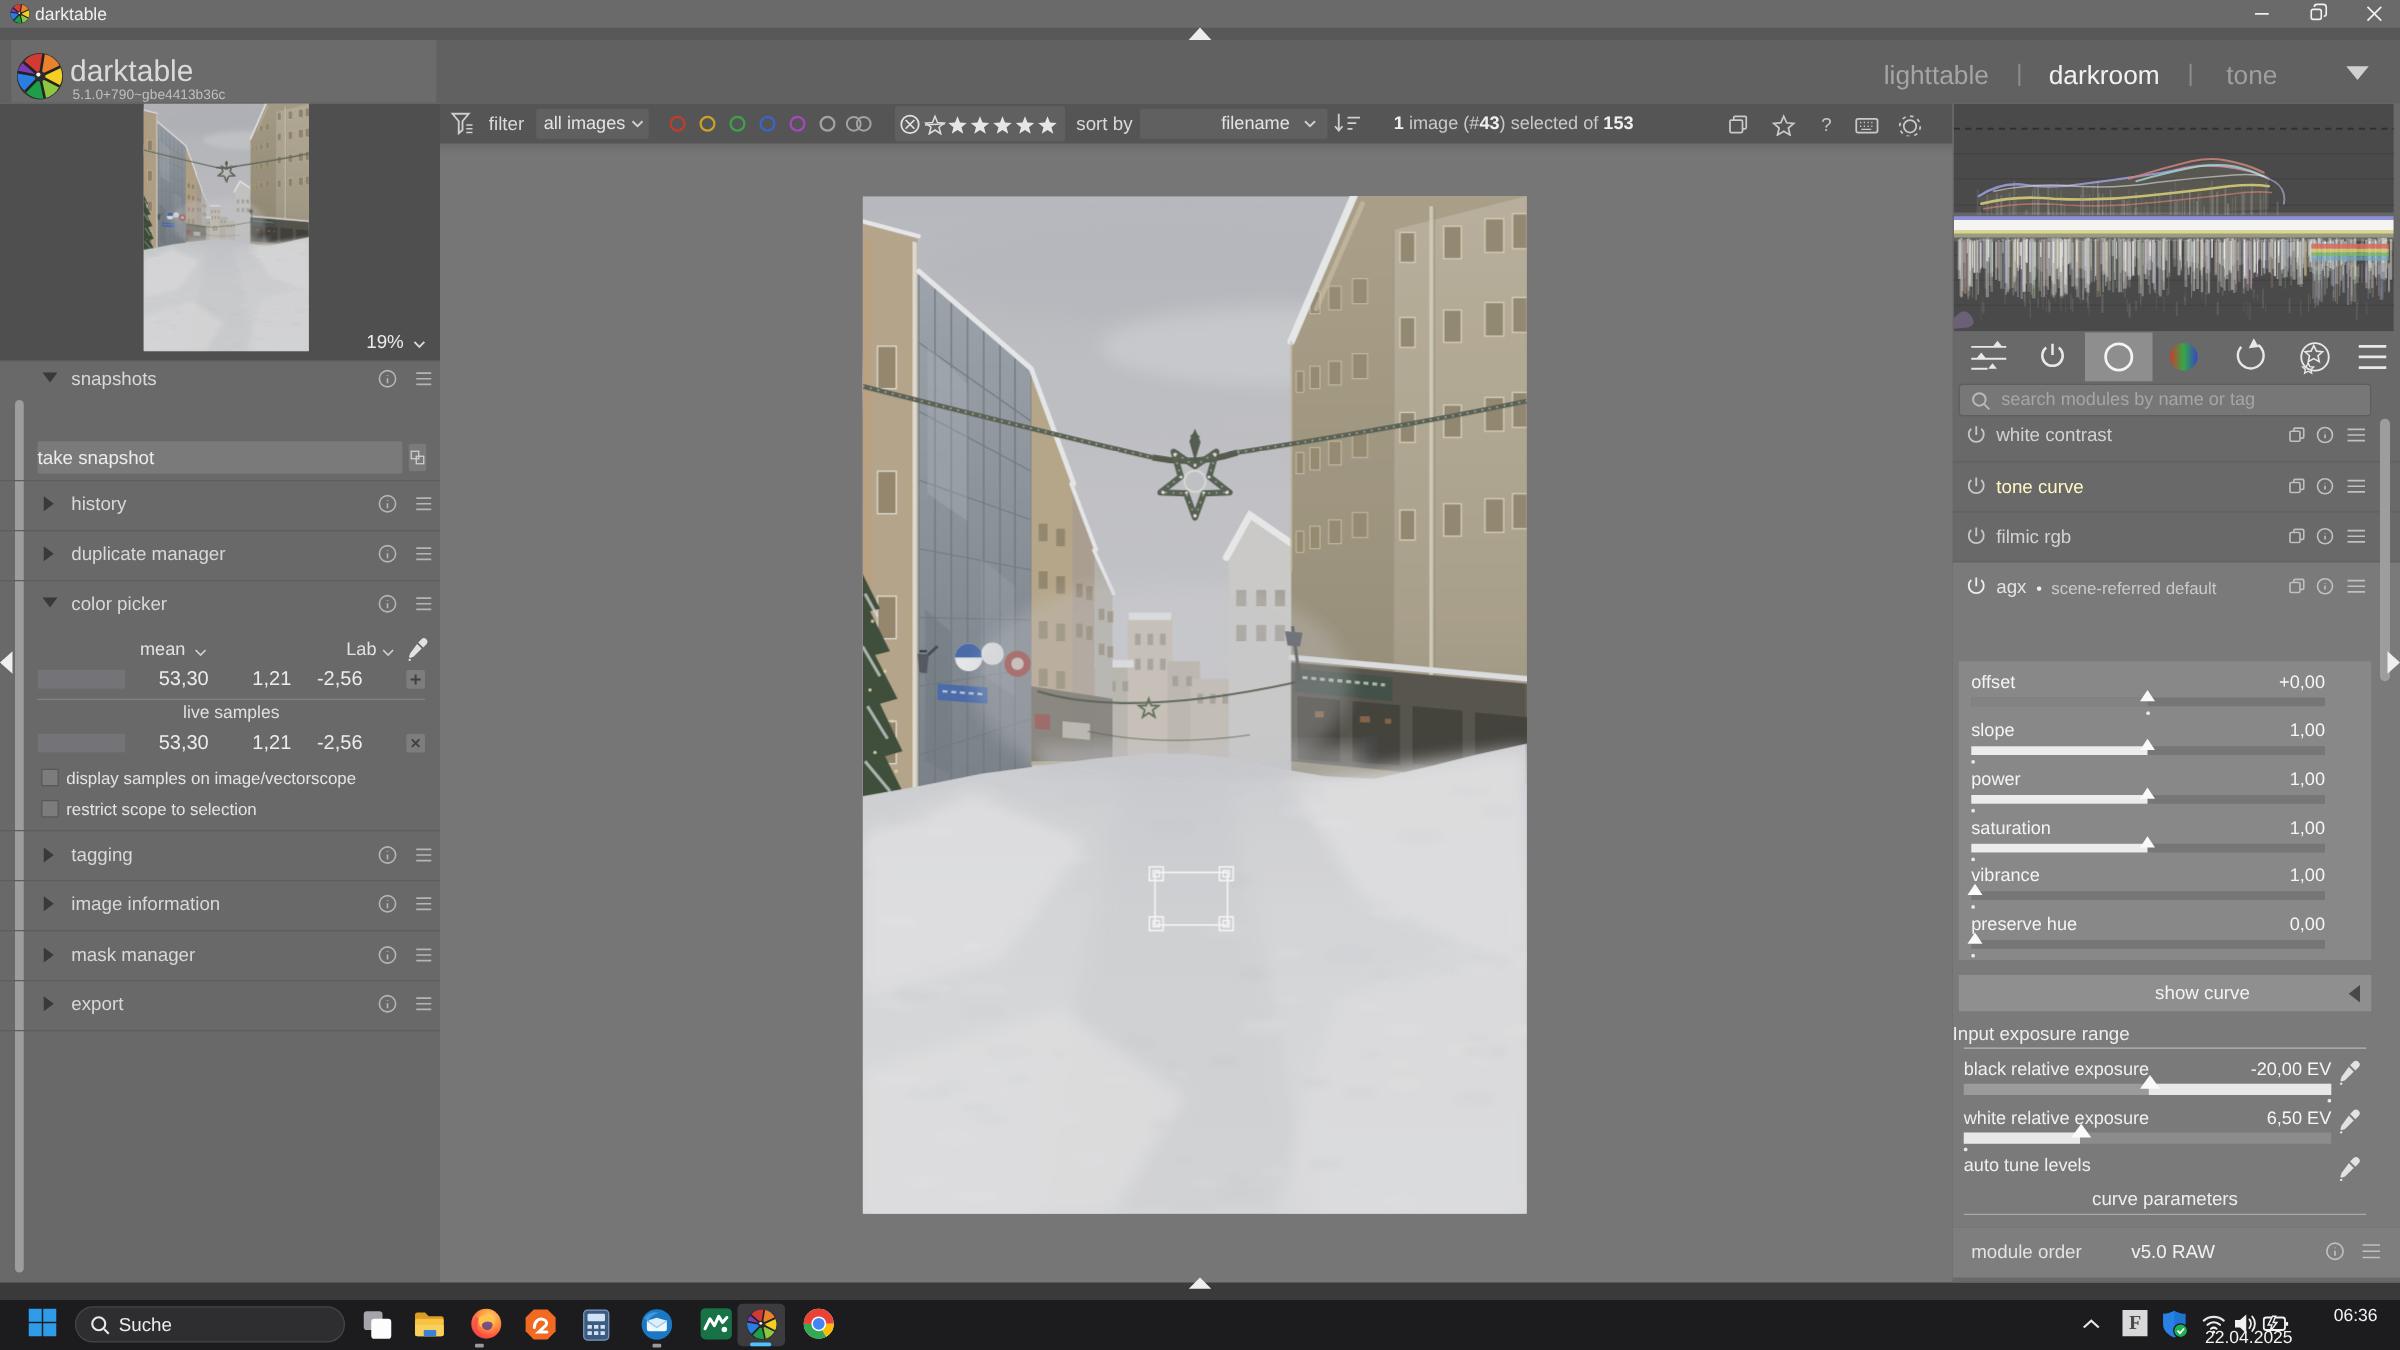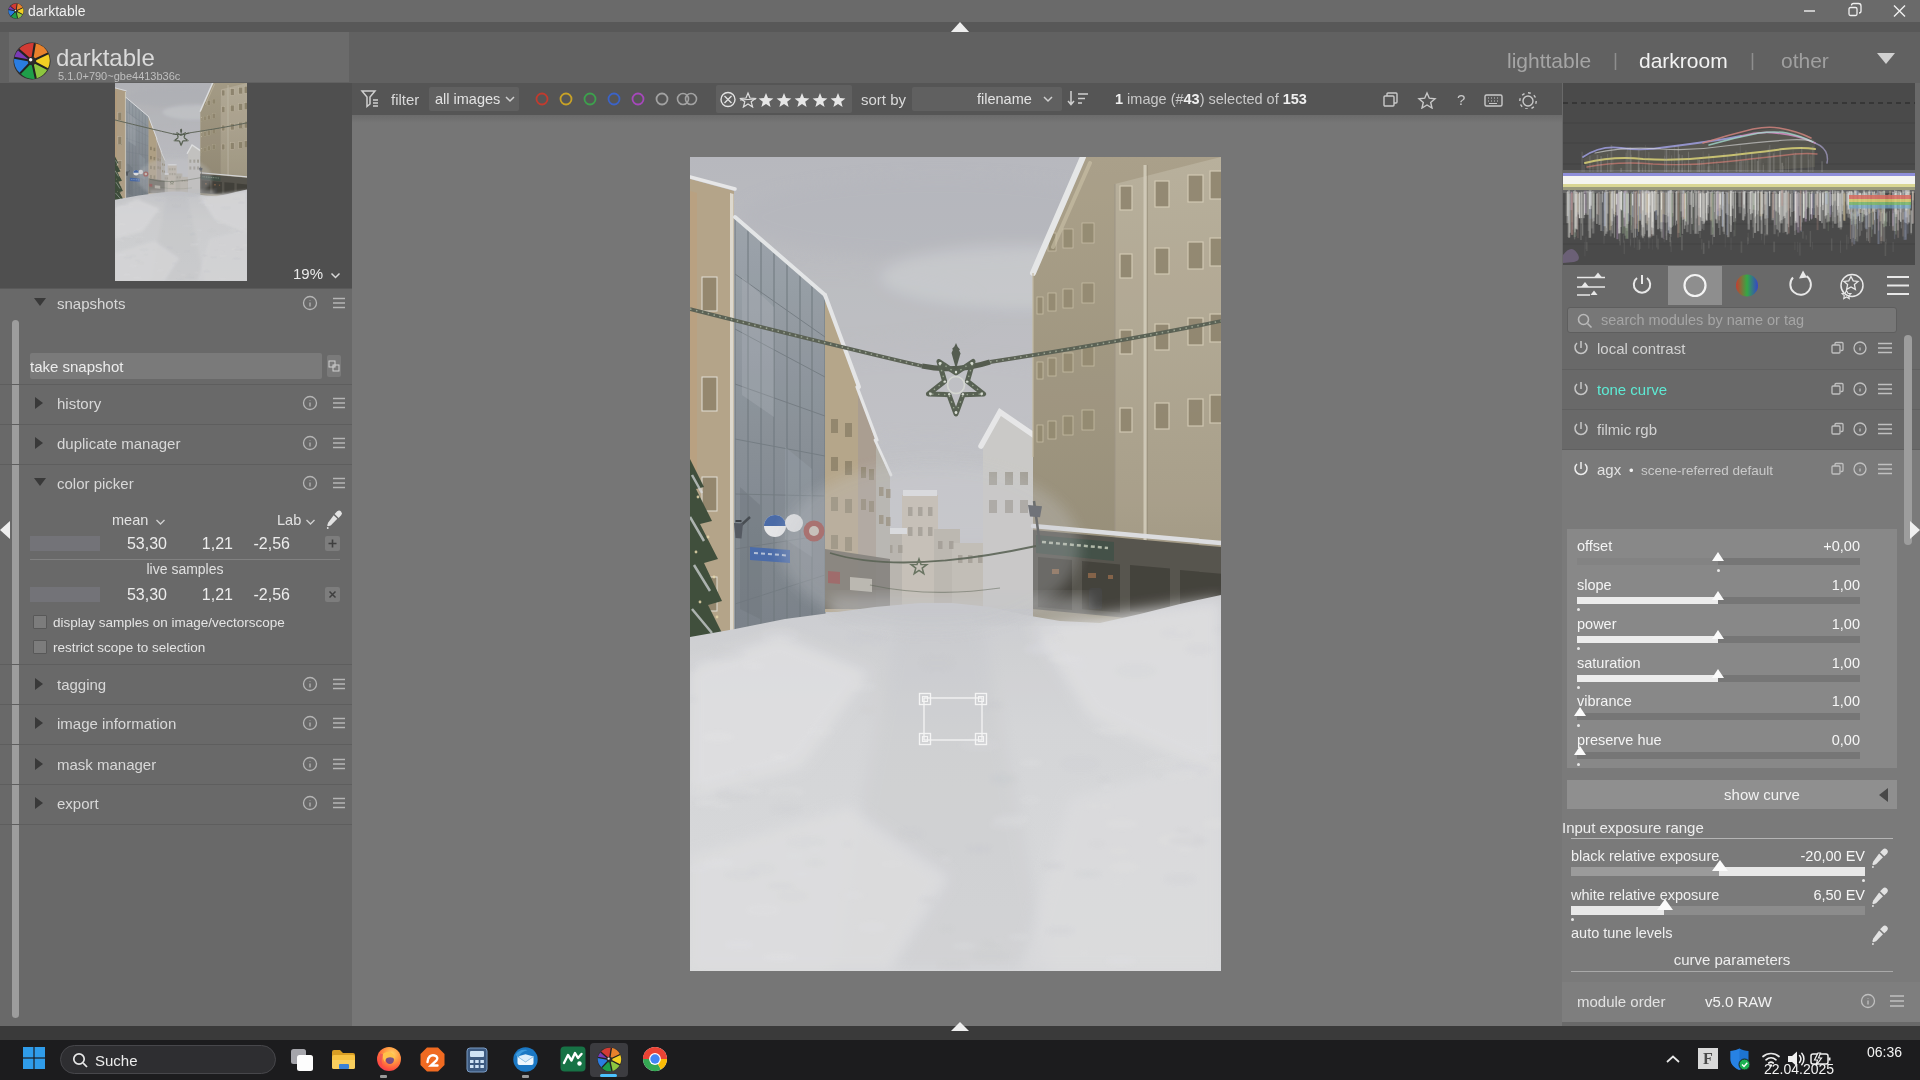--- a/index.html
+++ b/index.html
@@ -449,21 +449,21 @@
  <div class="ab" style="left:9px;top:0;width:340px;height:50px;background:#6b6b6b"></div>
  <svg class="ab" style="left:13px;top:10px" width="38" height="38" viewBox="0 0 40 40">
       <use href="#pinwheel"></use>
     </svg>
  <div class="tx" style="left:56px;top:14px;font-size:24px;color:#dadada">darktable</div>
  <div class="tx" style="left:58px;top:39px;font-size:11px;color:#bfbfbf">5.1.0+790~gbe4413b36c</div>
  <div class="tx" style="left:1507px;top:18px;font-size:21px;color:#a5a5a5">lighttable</div>
  <div class="tx" style="left:1613px;top:18px;font-size:19px;color:#8e8e8e">|</div>
  <div class="tx" style="left:1639px;top:18px;font-size:21px;color:#f2f2f2">darkroom</div>
  <div class="tx" style="left:1750px;top:18px;font-size:19px;color:#8e8e8e">|</div>
- <div class="tx" style="left:1781px;top:18px;font-size:21px;color:#a0a0a0">other</div>
+ <div class="tx" style="left:1781px;top:18px;font-size:21px;color:#a0a0a0">tone</div>
  <div class="ab" style="left:1877px;top:21px;width:0;height:0;border-left:9px solid transparent;border-right:9px solid transparent;border-top:11px solid #d0d0d0"></div>
 </div>
 
 <div class="ab" style="left:352px;top:83px;width:1210px;height:32px;background:#555555">
  <svg class="ab" style="left:8px;top:5px" width="22" height="22" viewBox="0 0 22 22" fill="none" stroke="#cfcfcf" stroke-width="1.5">
   <path d="M2 3 h13 l-5 6 v7 l-3 2.5 v-9.5 Z"></path>
   <path d="M13 12 h5 M13 15 h5 M13 18 h5" stroke-width="1.3"></path>
  </svg>
  <div class="tx" style="left:39px;top:9px;color:#dadada">filter</div>
  <div class="ab" style="left:77px;top:4px;width:90px;height:24px;background:#606060;border-radius:2px">
@@ -1562,23 +1562,23 @@
     </svg>
  
  <div class="ab" style="left:5px;top:224px;width:330px;height:26px;background:#777777;border:1px solid #5e5e5e;border-radius:3px">
   <svg class="ab" style="left:9px;top:5px" width="16" height="16" fill="none" stroke="#b9b9b9" stroke-width="1.6">
    <circle cx="6.5" cy="6.5" r="5"></circle>
         <path d="M10.5 10.5 L14.5 14.5"></path>
   </svg>
   <div class="tx" style="left:33px;top:5px;font-size:14.5px;color:#a6a6a6">search modules by name or tag</div>
  </div>
  
- <div class="tx" style="left:35px;top:258px;color:#d2d2d2">local contrast</div>
+ <div class="tx" style="left:35px;top:258px;color:#d2d2d2">white contrast</div>
  <div class="hl" style="left:0;top:286px;width:358px;background:#606060"></div>
- <div class="tx" style="left:35px;top:299px;color:#5eead4">tone curve</div>
+ <div class="tx" style="left:35px;top:299px;color:#fef9c3">tone curve</div>
  <div class="hl" style="left:0;top:326px;width:358px;background:#606060"></div>
  <div class="tx" style="left:35px;top:339px;color:#d2d2d2">filmic rgb</div>
  <div class="hl" style="left:0;top:366px;width:358px;background:#606060"></div>
  
  <div class="ab" style="left:0;top:367px;width:358px;height:532px;background:#7a7a7a"></div>
  <div class="tx" style="left:35px;top:379px;color:#e2e2e2">agx</div>
  <div class="tx" style="left:67px;top:381px;font-size:13px;color:#f0f0f0">•</div>
  <div class="tx" style="left:79px;top:381px;font-size:13.5px;color:#cacaca">scene-referred default</div>
  <svg class="ab" style="left:8px;top:255px" width="22" height="270" fill="none" stroke="#c6c6c6" stroke-width="1.5">
   <g transform="translate(0,0)">

